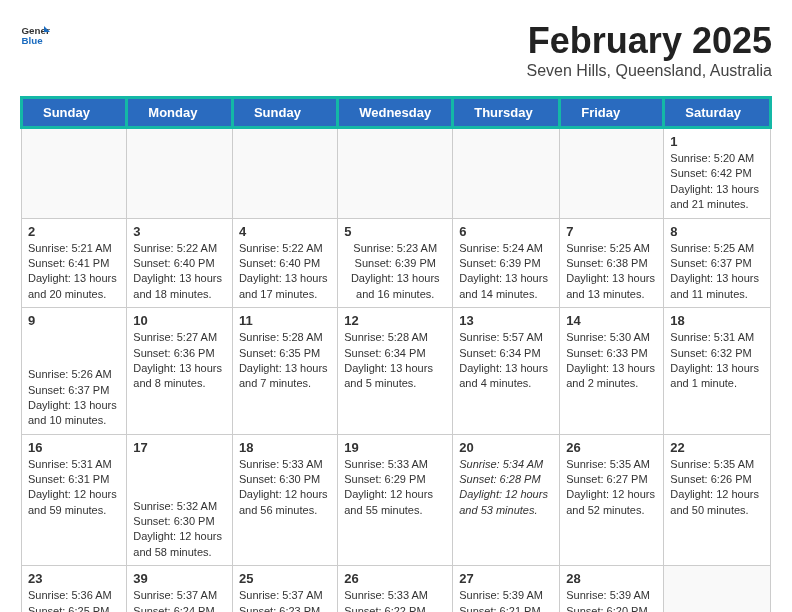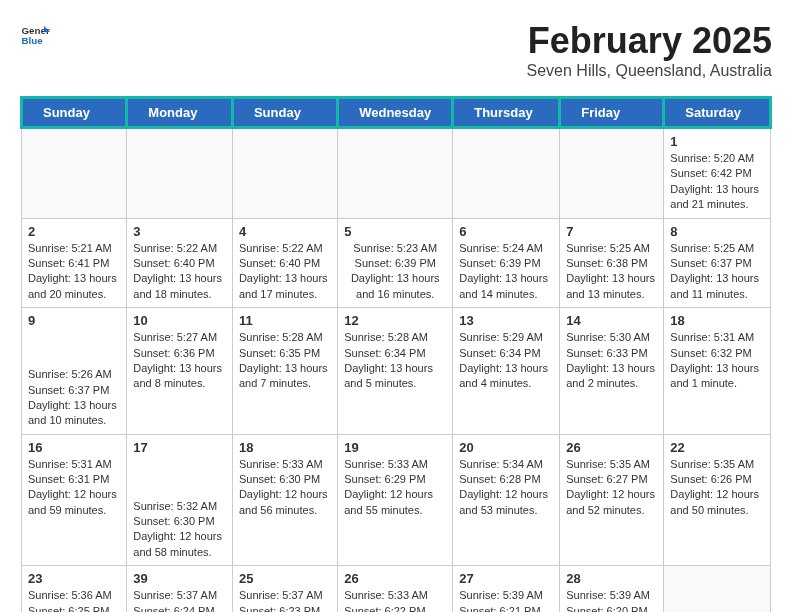--- a/index.html
+++ b/index.html
@@ -191,21 +191,21 @@
         </td>
         <td>
           <div class="day-number">12</div>
           <div class="day-info" style="white-space: pre-line;">Sunrise: 5:28 AM
 Sunset: 6:34 PM
 Daylight: 13 hours
 and 5 minutes.</div>
         </td>
         <td>
           <div class="day-number">13</div>
-          <div class="day-info" style="white-space: pre-line;">Sunrise: 5:29 AM
+          <div class="day-info" style="white-space: pre-line;">Sunrise: 5:57 AM
 Sunset: 6:34 PM
 Daylight: 13 hours
 and 4 minutes.</div>
         </td>
         <td>
           <div class="day-number">14</div>
           <div class="day-info" style="white-space: pre-line;">Sunrise: 5:30 AM
 Sunset: 6:33 PM
 Daylight: 13 hours
 and 2 minutes.</div>
@@ -242,21 +242,21 @@
         </td>
         <td>
           <div class="day-number">19</div>
           <div class="day-info" style="white-space: pre-line;">Sunrise: 5:33 AM
 Sunset: 6:29 PM
 Daylight: 12 hours
 and 55 minutes.</div>
         </td>
         <td>
           <div class="day-number">20</div>
-          <div class="day-info" style="white-space: pre-line;">Sunrise: 5:34 AM
+          <div class="day-info" style="white-space: pre-line; font-style: italic;">Sunrise: 5:34 AM
 Sunset: 6:28 PM
 Daylight: 12 hours
 and 53 minutes.</div>
         </td>
         <td>
           <div class="day-number">26</div>
           <div class="day-info" style="white-space: pre-line;">Sunrise: 5:35 AM
 Sunset: 6:27 PM
 Daylight: 12 hours
 and 52 minutes.</div>

